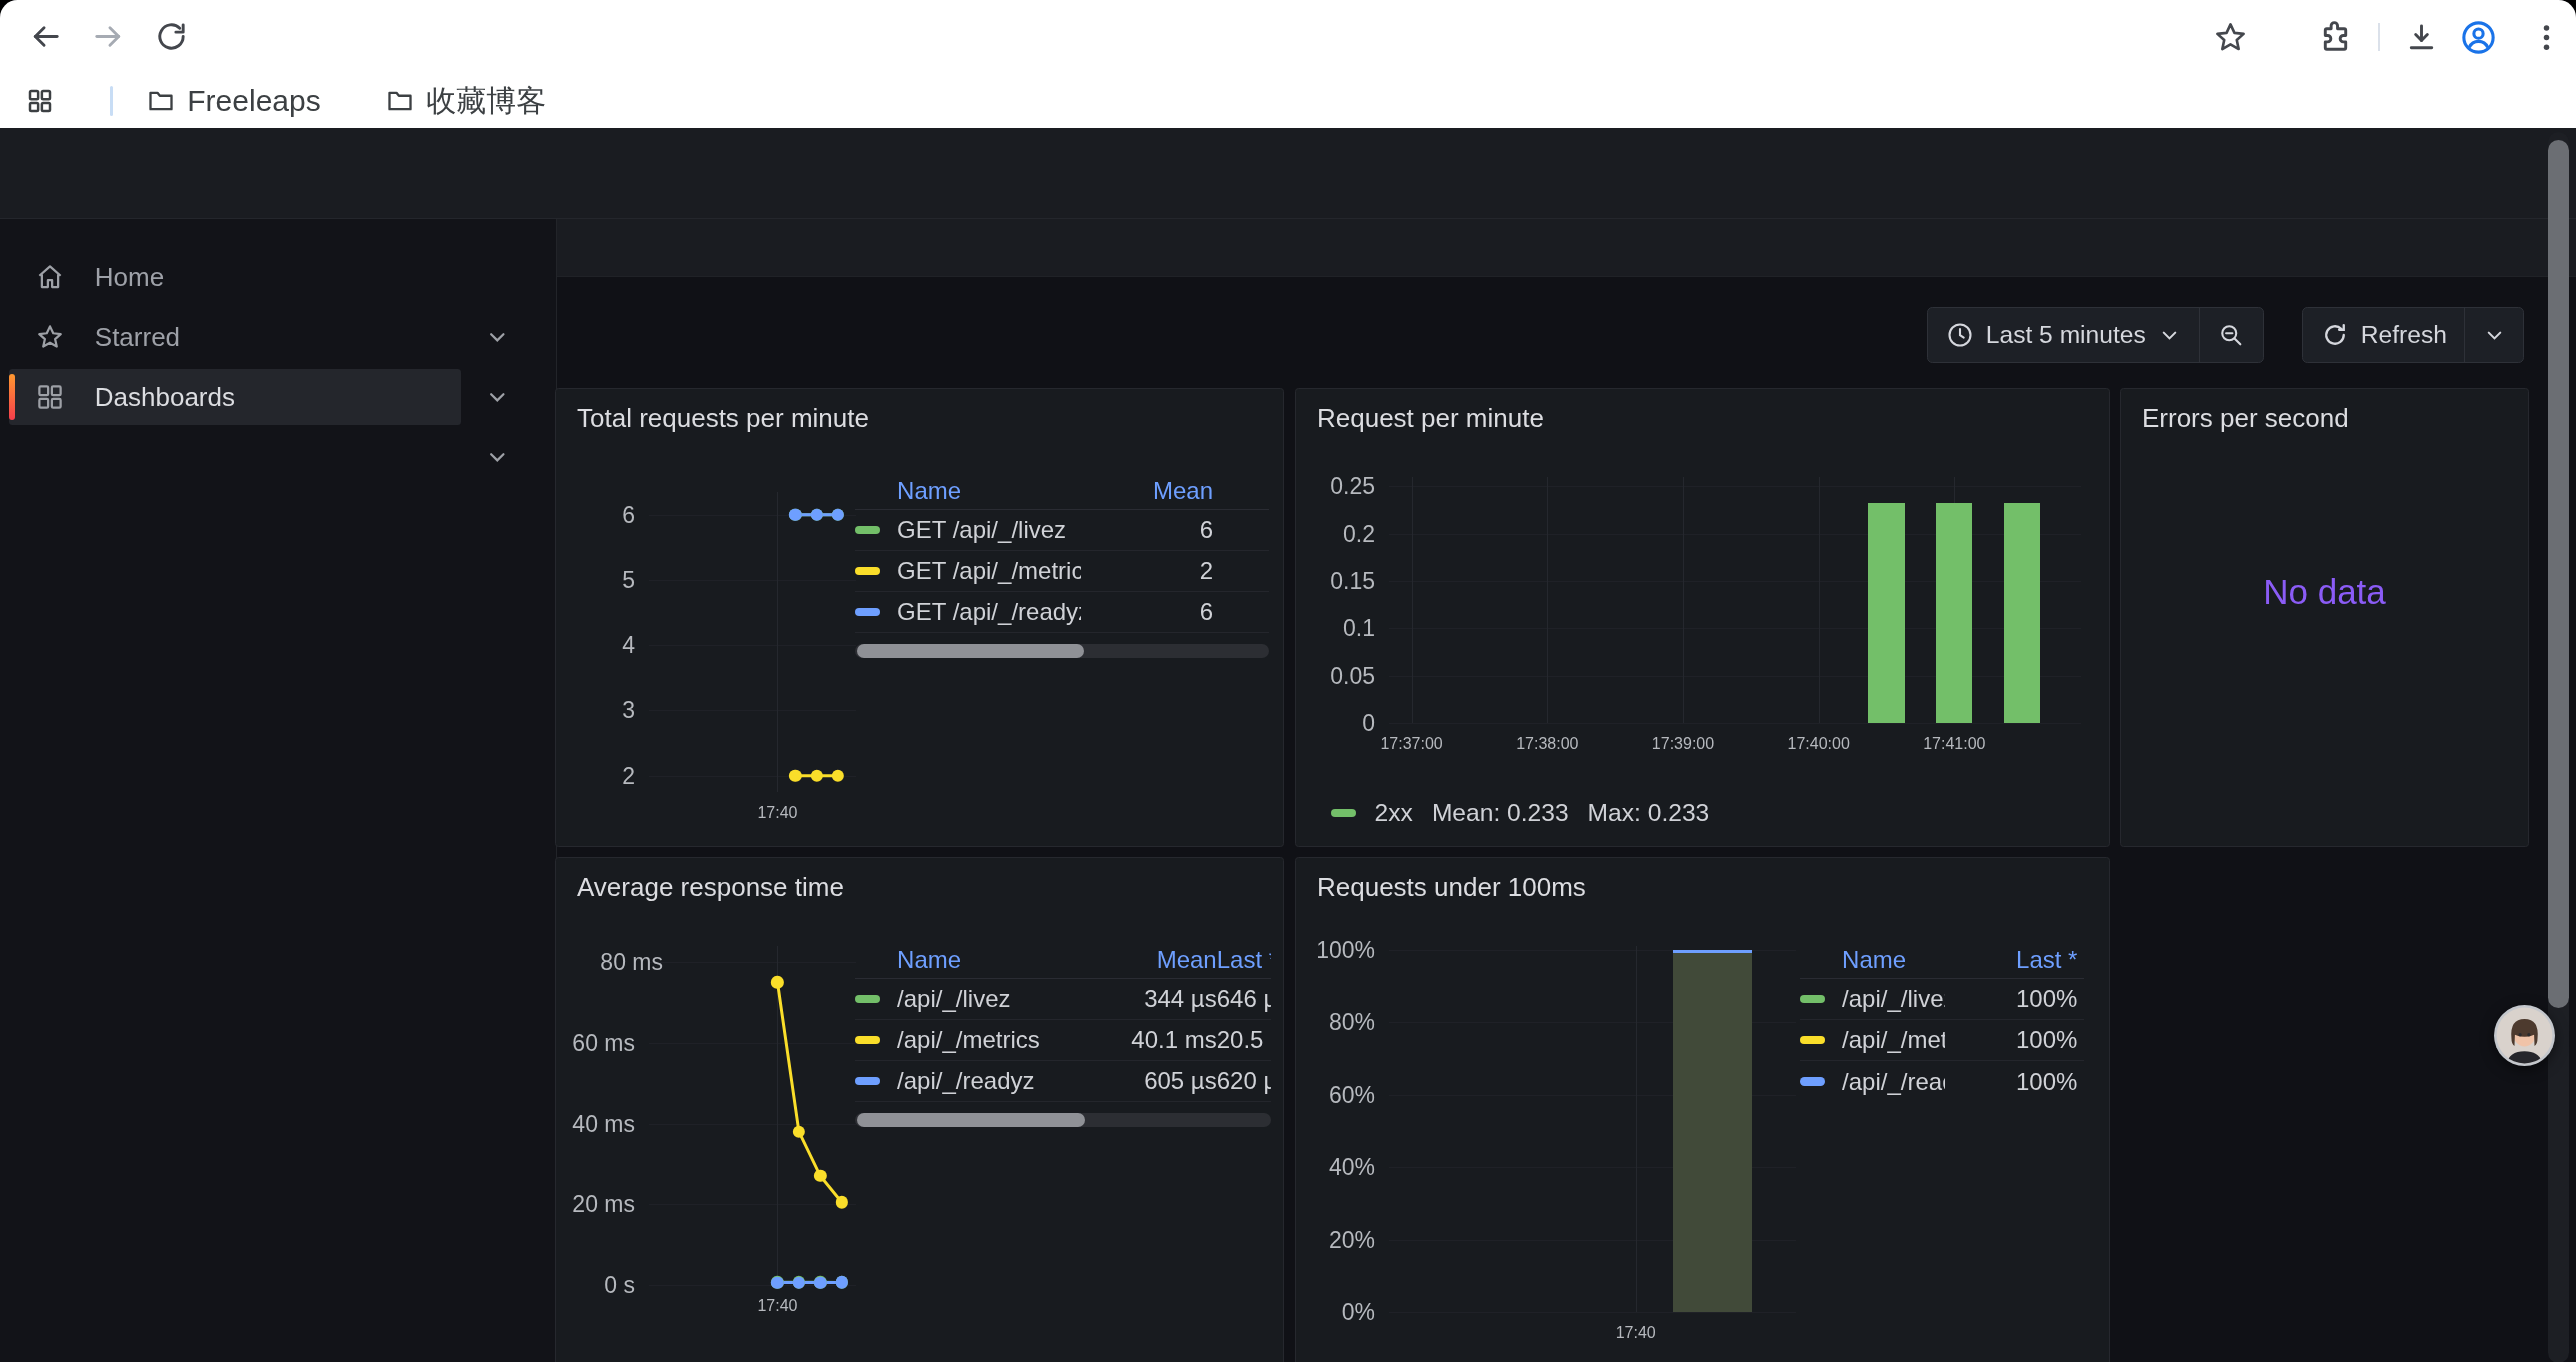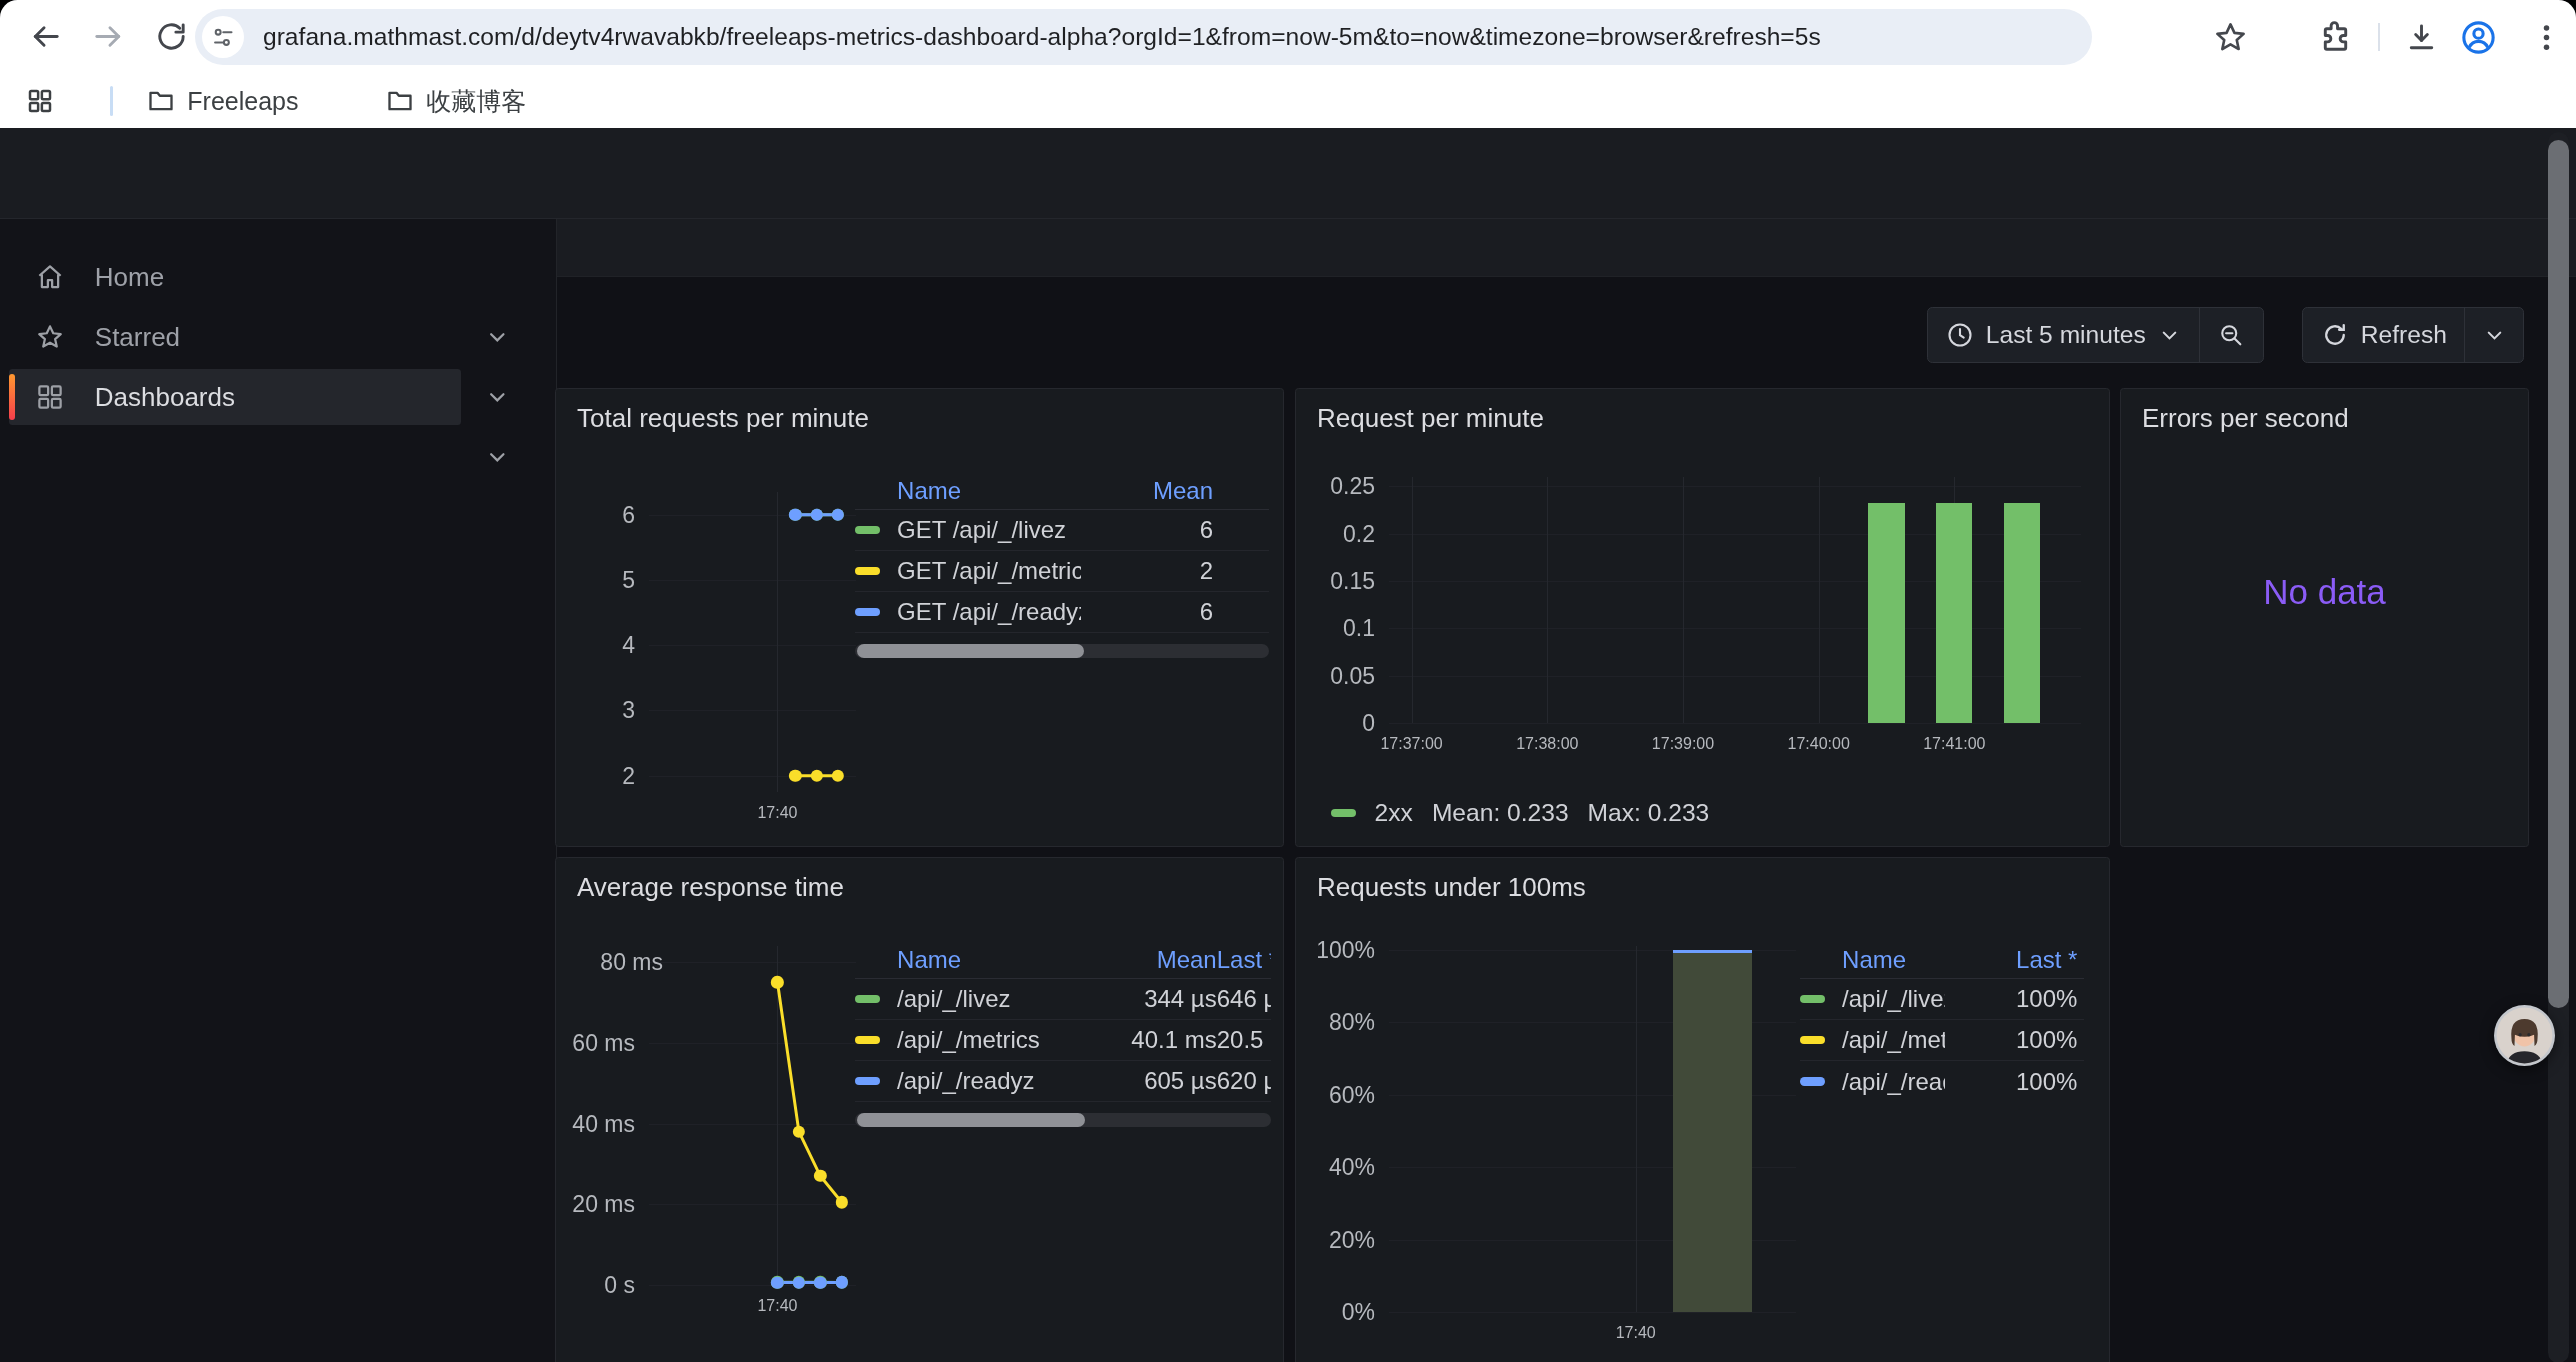--- a/index.html
+++ b/index.html
@@ -14,21 +14,21 @@
   .nav-ic.dim { color:#a6abb3; }
   .omnibox { position:absolute; left:195px; top:8.8px; width:1897px; height:56px; border-radius:28px;
              background:#e9eef6; display:flex; align-items:center; }
   .omni-badge { width:42px; height:42px; border-radius:50%; background:#fff; margin-left:7px;
                 display:flex; align-items:center; justify-content:center; color:#5f6368; flex:none; }
   .url-text { margin-left:19px; font-size:24.6px; color:#1f2023; white-space:nowrap; overflow:hidden; }
   .chrome-right { position:absolute; top:17.5px; height:39px; color:#44474d; }
   .vline-lt { position:absolute; left:2378px; top:23px; width:1.8px; height:28px; background:#dbe1ea; }
   .bbar { position:absolute; left:0; top:74px; width:2576px; height:54px; background:#ffffff; }
   .bm-item { position:absolute; top:10.5px; height:33px; display:flex; align-items:center; gap:12.3px;
-             color:#3c4043; font-size:25px; }
+             color:#3c4043; font-size:30px; }
   .bbar-sep { position:absolute; left:110px; top:12.3px; width:2.6px; height:30px; background:#c8ddf5; border-radius:1.8px; }
 
   
   .g-header { position:absolute; left:0; top:128px; width:2576px; height:91px; background:#1a1c21;
               border-bottom:0.9px solid #24262c; }
   .g-sub { position:absolute; left:0; top:219px; width:2576px; height:58px; background:#1a1c21;
            border-bottom:0.9px solid #202227; }
   .sidebar { position:absolute; left:0; top:219px; width:557px; height:1143px; background:#121318;
              border-right:0.9px solid #222429; }
   .canvas { position:absolute; left:558px; top:277px; width:2018px; height:1085px; background:#101116; }
@@ -133,31 +133,20 @@
       </svg>
     <svg class="nav-ic dim" style="left:91px" viewBox="0 0 24 24" fill="none" stroke="currentColor" stroke-width="2" stroke-linecap="round" stroke-linejoin="round">
         <path d="M4 12h15"></path>
         <path d="M13 6l6 6-6 6"></path>
       </svg>
     <svg class="nav-ic" style="left:154px" viewBox="0 0 24 24" fill="none" stroke="currentColor" stroke-width="2" stroke-linecap="round" stroke-linejoin="round">
         <path d="M20 12a8 8 0 1 1-2.34-5.66"></path>
         <path d="M20 4v5h-5"></path>
       </svg>
 
-    <div class="omnibox">
-      <span class="omni-badge">
-        <svg width="24.6" height="24.6" viewBox="0 0 24 24" fill="none" stroke="currentColor" stroke-width="2" stroke-linecap="round">
-            <circle cx="7" cy="7" r="2.4"></circle>
-            <path d="M12 7h8"></path>
-            <circle cx="15" cy="17" r="2.4"></circle>
-            <path d="M4 17h8"></path>
-          </svg>
-      </span>
-      <span class="url-text">grafana.mathmast.com/d/deytv4rwavabkb/freeleaps-metrics-dashboard-alpha?orgId=1&amp;from=now-5m&amp;to=now&amp;timezone=browser&amp;refresh=5s</span>
-    </div>
 
     <svg class="chrome-right" style="left:2213px;width:35px" viewBox="0 0 24 24" fill="none" stroke="currentColor" stroke-width="1.8" stroke-linejoin="round">
         <path d="M12 3l2.7 5.8 6.3.7-4.7 4.2 1.3 6.2-5.6-3.2-5.6 3.2 1.3-6.2L3 9.5l6.3-.7z"></path>
       </svg>
     <svg class="chrome-right" style="left:2318px;width:35px" viewBox="0 0 24 24" fill="none" stroke="currentColor" stroke-width="2" stroke-linejoin="round">
         <path d="M9 4a2.2 2.2 0 0 1 4.4 0V6H18a1 1 0 0 1 1 1v3.6h-1.6a2.2 2.2 0 0 0 0 4.4H19V19a1 1 0 0 1-1 1H6a1 1 0 0 1-1-1v-4h1.6a2.2 2.2 0 0 0 0-4.4H5V7a1 1 0 0 1 1-1h3z"></path>
       </svg>
     <div class="vline-lt"></div>
     <svg class="chrome-right" style="left:2404px;width:35px" viewBox="0 0 24 24" fill="none" stroke="currentColor" stroke-width="2" stroke-linecap="round" stroke-linejoin="round">
         <path d="M12 4v10"></path>

